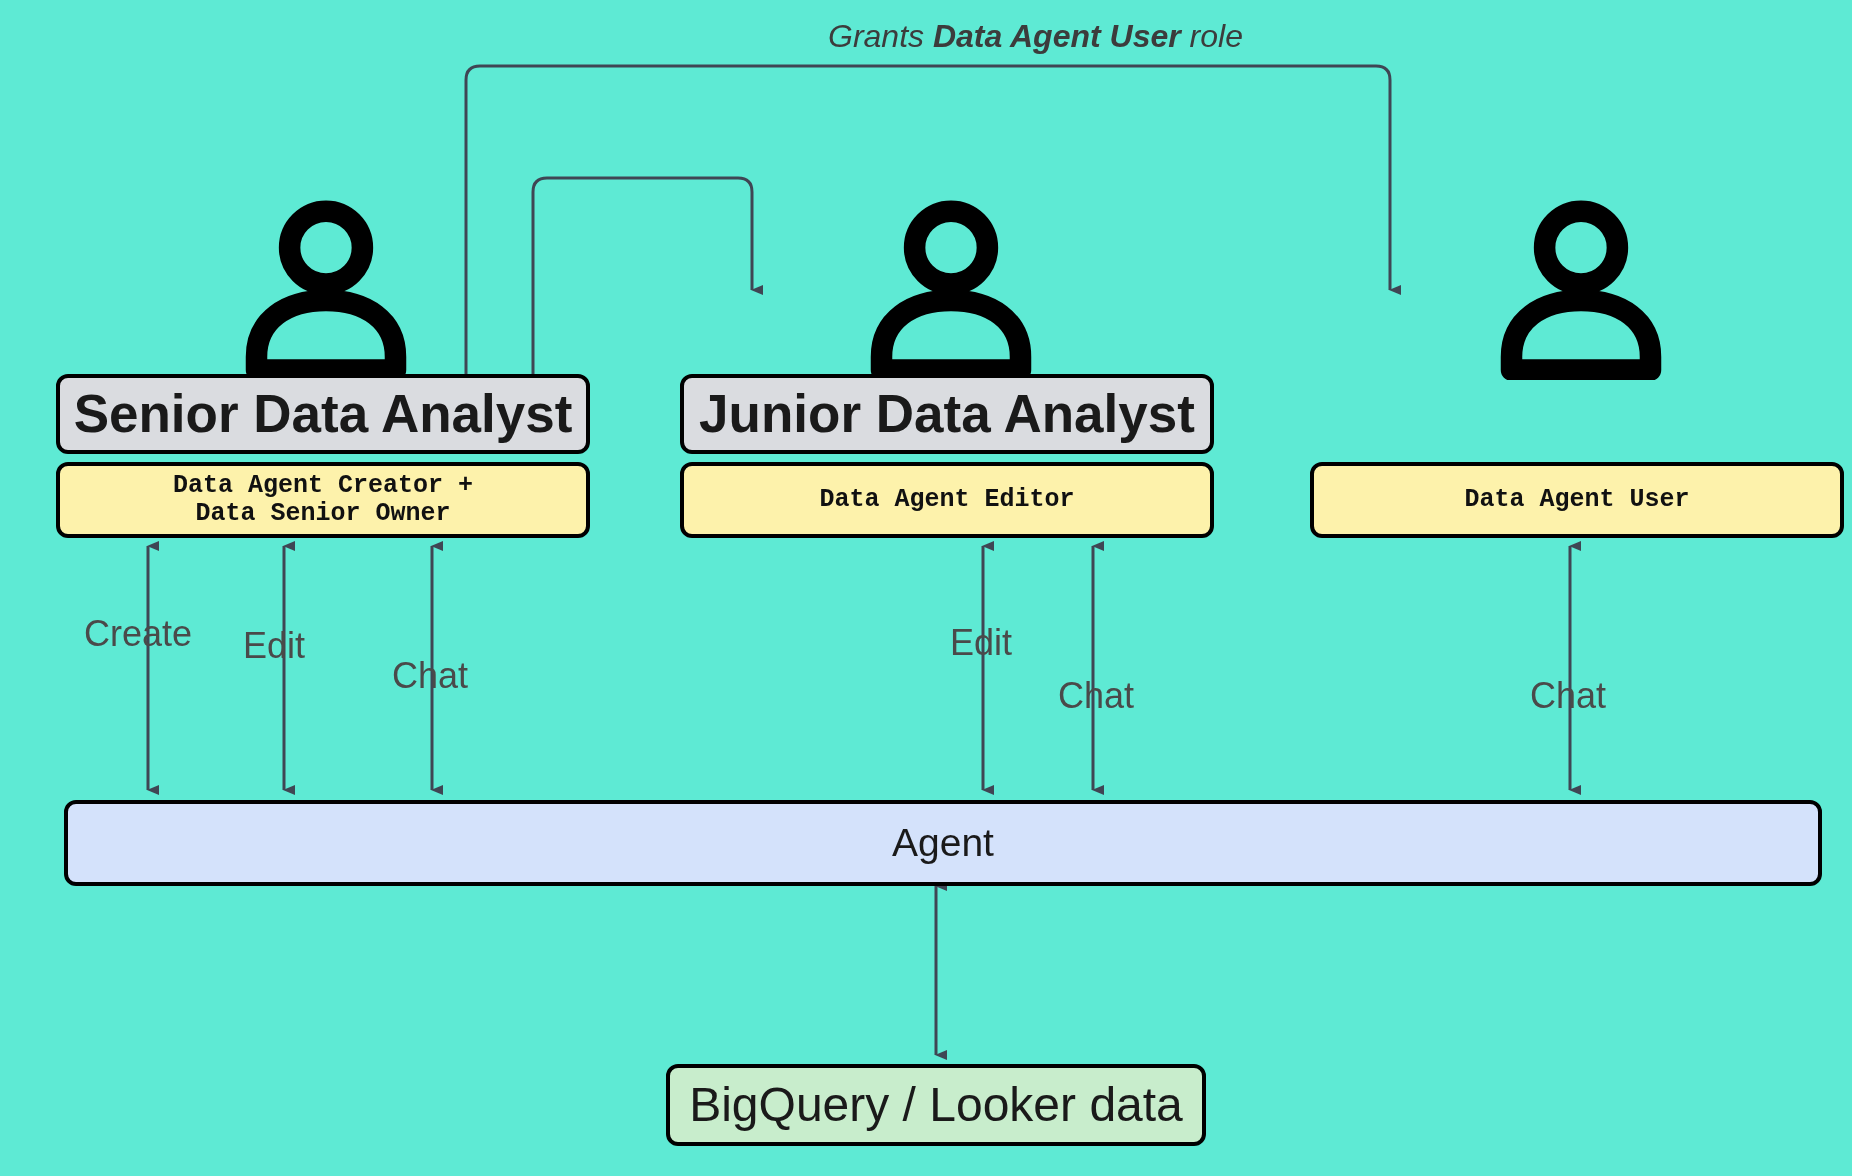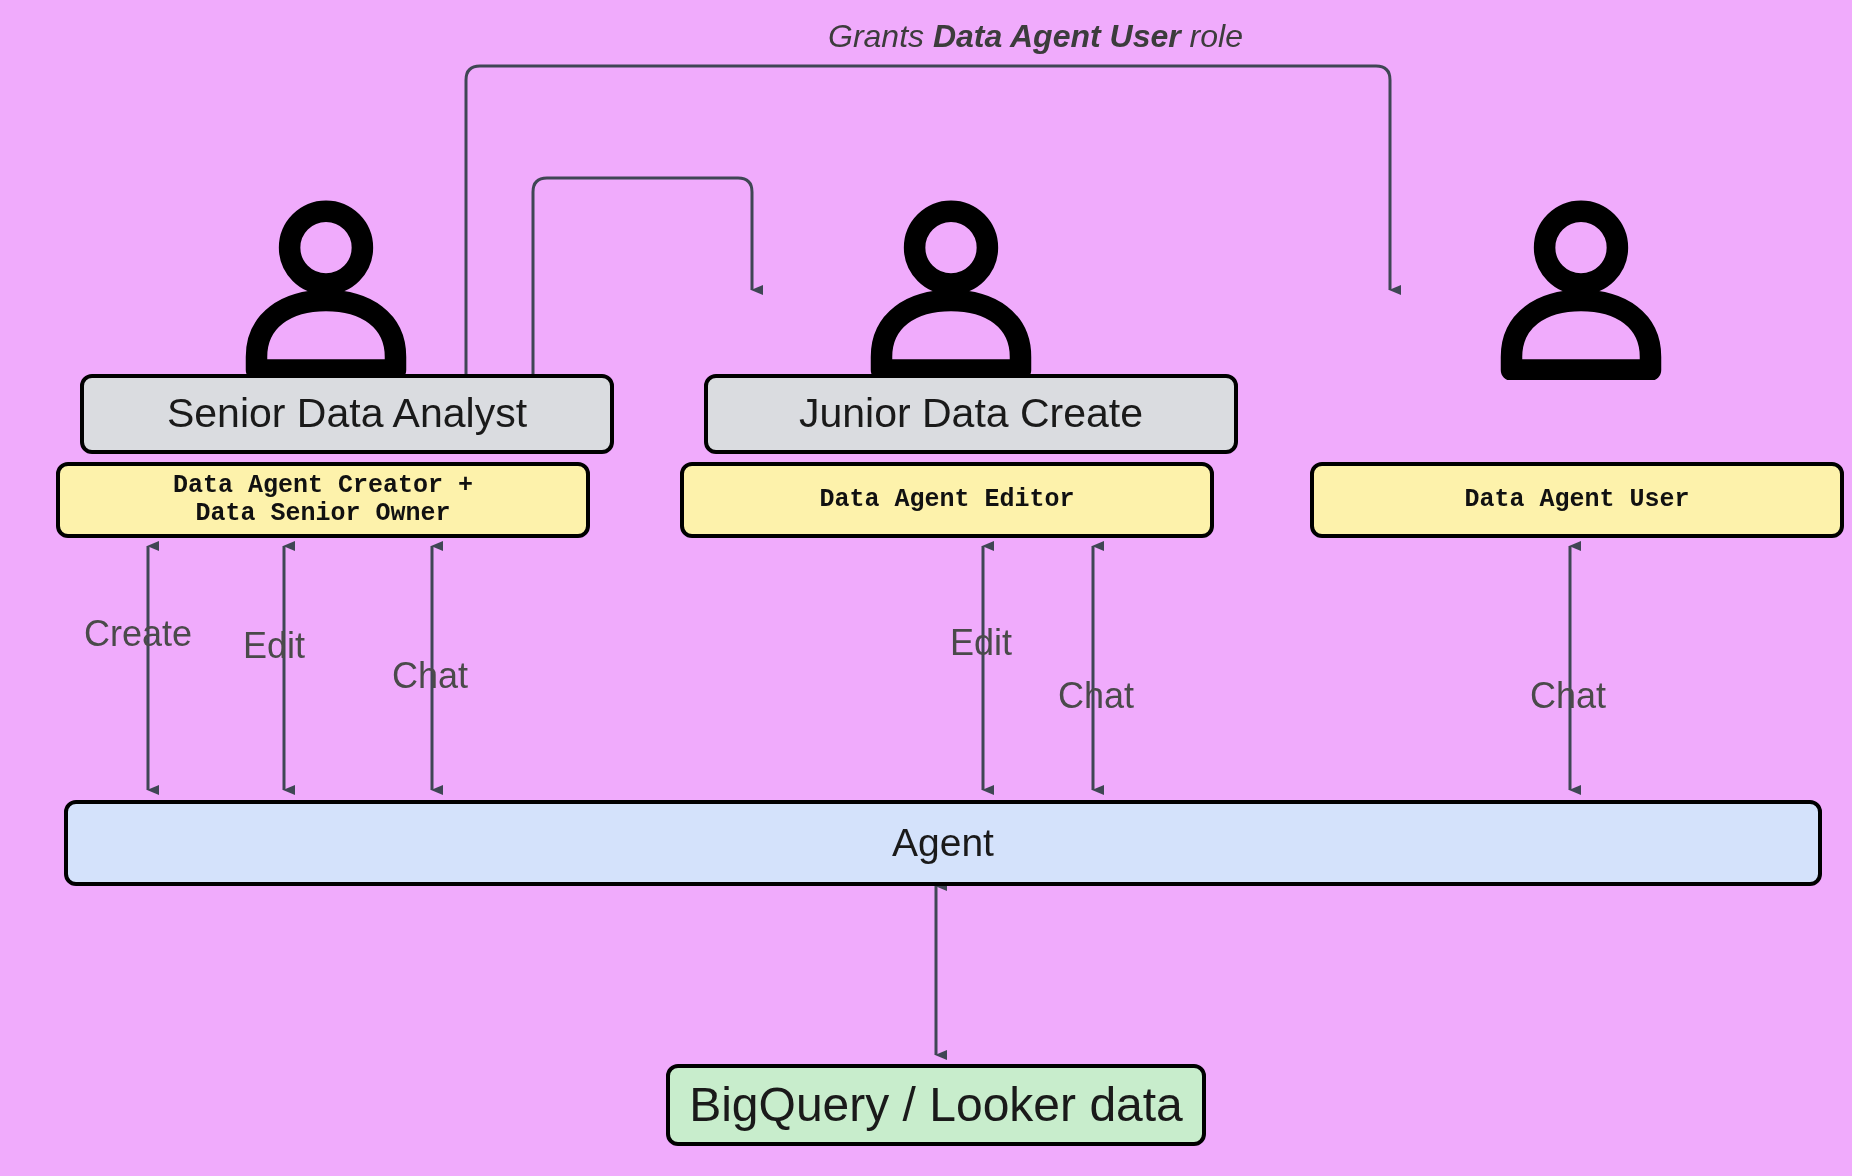--- a/index.html
+++ b/index.html
@@ -7,21 +7,21 @@
     padding: 0;
     background: #ffffff;
   }
   body {
     font-family: "Liberation Sans", sans-serif;
   }
   #canvas {
     position: relative;
     width: 1852px;
     height: 1176px;
-    background: #f0abfc;
+    background: #5eead4;
     overflow: hidden;
   }
   #edges {
     position: absolute;
     left: 0;
     top: 0;
     width: 1852px;
     height: 1176px;
     pointer-events: none;
   }
@@ -32,24 +32,23 @@
     align-items: center;
     justify-content: center;
     text-align: center;
     border: 4px solid #000000;
     border-radius: 12px;
     line-height: 1.12;
   }
   .role-title {
     background: #dadce0;
     color: #1a1a1a;
-    font-size: 41px;
-    font-weight: 400;
-    z-index: 4;
-    margin-left: 24px;
+    font-size: 53px;
+    font-weight: 700;
+    z-index: 4;
   }
   .role-badge {
     background: #fdf2ab;
     color: #111111;
     font-size: 25px;
     font-weight: bold;
     z-index: 4;
     font-family: Liberation Mono, monospace;
   }
   .agent-bar {
@@ -169,21 +168,21 @@
       <circle cx="50" cy="30" r="22" fill="none" stroke="#000" stroke-width="13"></circle>
       <path d="M8,104 L8,96 C8,74 26,62 50,62 C74,62 92,74 92,96 L92,104 Z" fill="none" stroke="#000" stroke-width="13" stroke-linejoin="round"></path>
     </svg>
   </div>
 
   <div class="node role-title" style="left:56px; top:374px; width:534px; height:80px;">
     <span>Senior Data Analyst</span>
   </div>
 
   <div class="node role-title" style="left:680px; top:374px; width:534px; height:80px;">
-    <span>Junior Data Create</span>
+    <span>Junior Data Analyst</span>
   </div>
 
 
   <div class="node role-badge" style="left:56px; top:462px; width:534px; height:76px;">
     <span>
       <span>Data Agent Creator +</span>
       <span class="stack-line2">Data Senior Owner</span>
     </span>
   </div>
 

